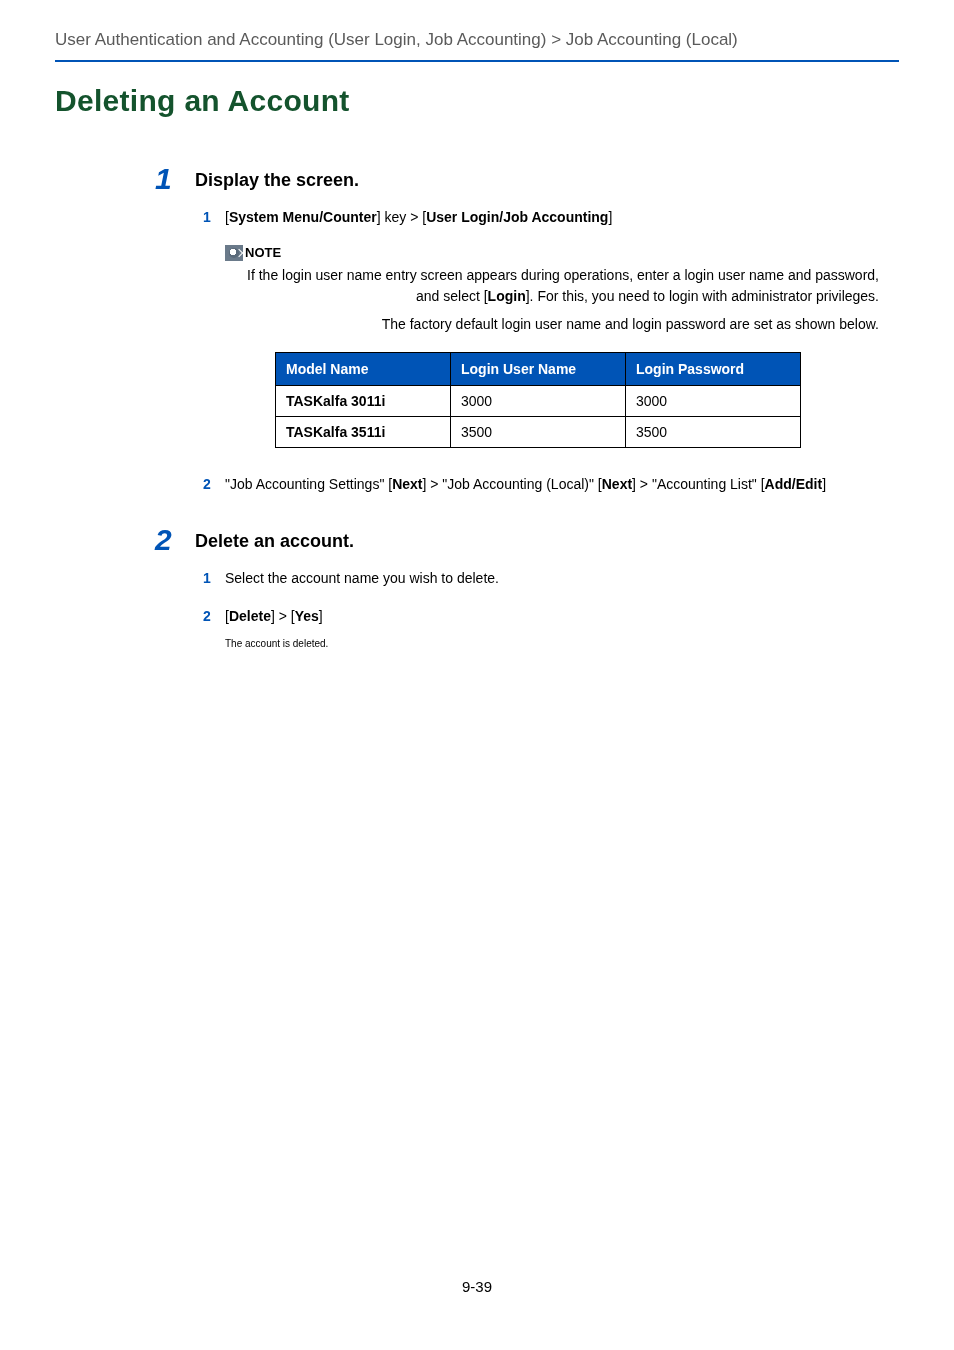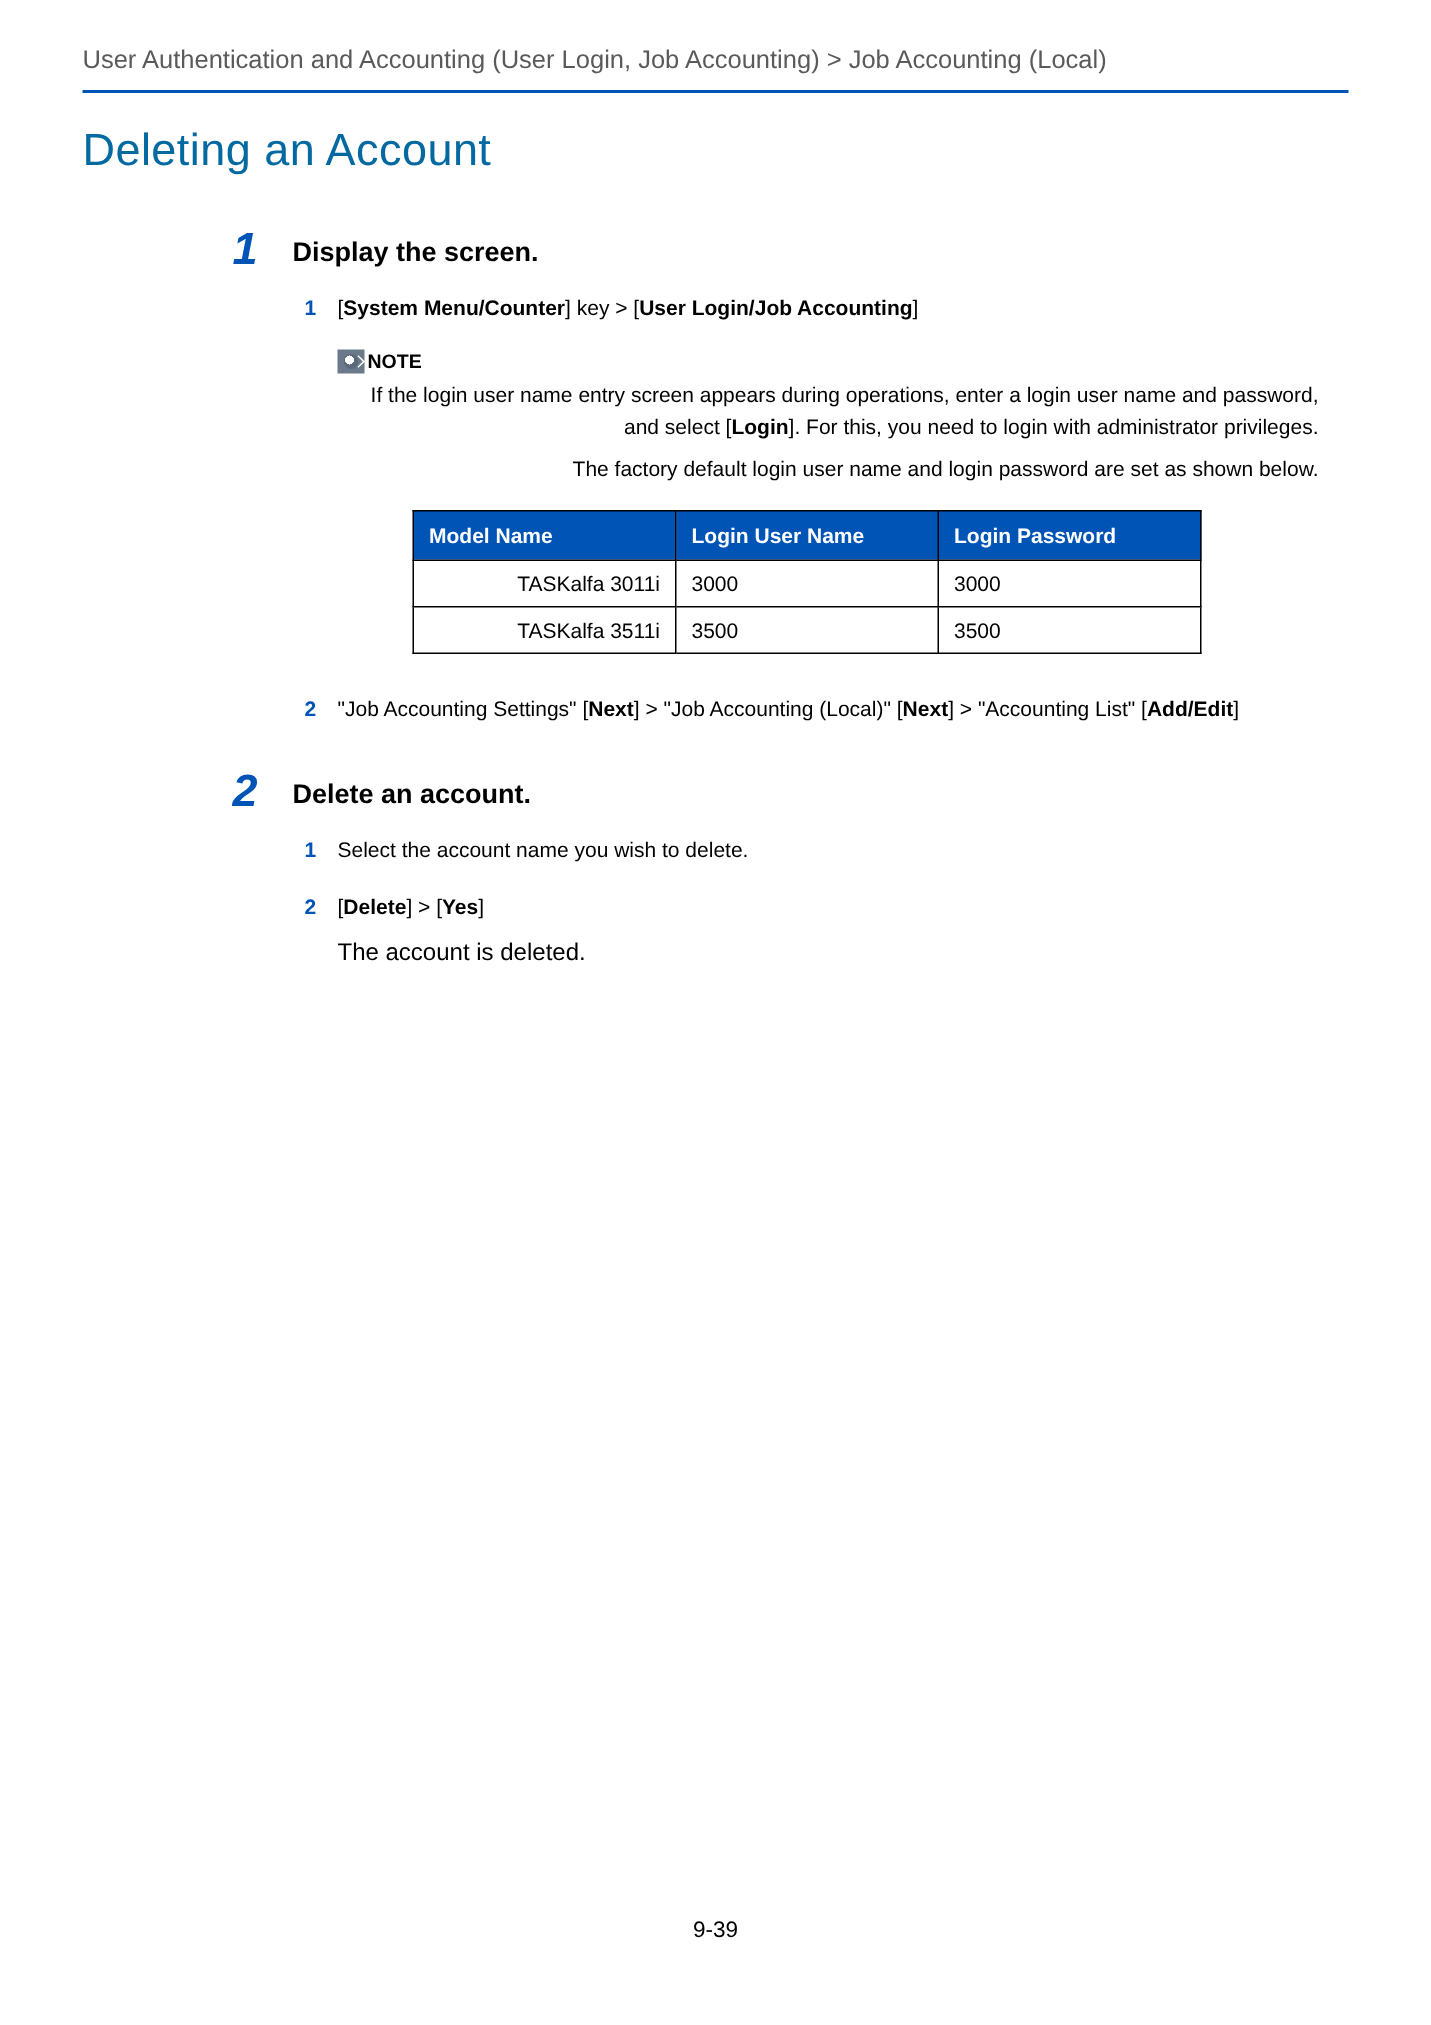--- a/index.html
+++ b/index.html
@@ -16,25 +16,25 @@
       font-size: 17px;
       color: #5a5a5a;
       padding-bottom: 10px;
     }
     .rule {
       border: none;
       border-top: 2px solid #0054b6;
       margin-bottom: 22px;
     }
     .page-title {
-      color: #0369a1;
+      color: #14532d;
       font-size: 30px;
-      font-weight: 400;
+      font-weight: 700;
       letter-spacing: 0.3px;
-      margin-bottom: 40px;
+      margin-bottom: 52px;
     }
     .content {
       padding-left: 140px;
       padding-right: 20px;
     }
     .step {
       position: relative;
       margin-bottom: 28px;
     }
     .step-big-num {
@@ -119,26 +119,26 @@
       color: #fff;
       font-weight: 700;
       padding: 8px 10px;
       border: 1px solid #000;
       text-align: left;
     }
     table.login td {
       border: 1px solid #000;
       padding: 7px 10px;
     }
-    table.login td.model { font-weight: 400; width: 175px; text-align: right; }
+    table.login td.model { font-weight: 700; width: 175px; }
     table.login td.user  { width: 175px; }
     table.login td.pass  { width: 175px; }
     .plain-line {
       margin: 8px 0 0 30px;
-      font-size: 16px;
+      font-size: 10px;
       line-height: 1.55;
     }
     .footer {
       position: absolute;
       bottom: 55px;
       left: 0;
       right: 0;
       text-align: center;
       font-size: 15px;
     }

